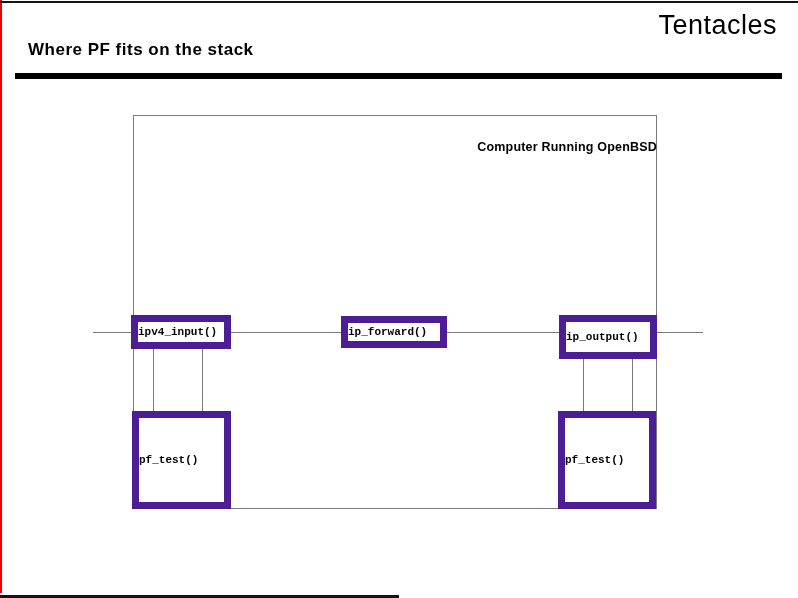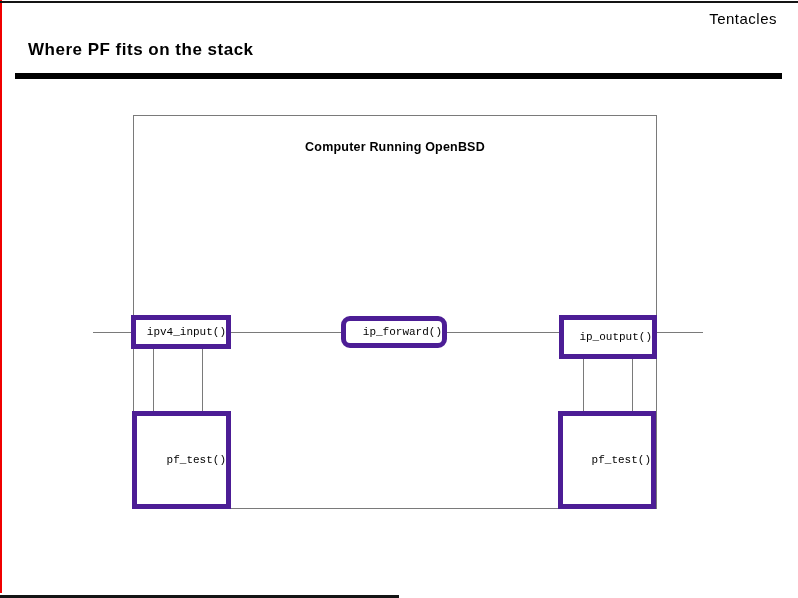--- a/index.html
+++ b/index.html
@@ -13,63 +13,63 @@
   }
   .abs { position: absolute; }
 
   
   #left-border { left: 0; top: 0; width: 2px; height: 593px; background: #f00000; }
   #top-line    { left: 0; top: 1px; width: 798px; height: 2px; background: #141414; }
   #progress-bar{ left: 0; top: 595px; width: 399px; height: 3px; background: #141414; }
 
   #corner-label {
     top: 10px; right: 21px;
-    font-size: 15px; font-weight: 500;
+    font-size: 27px; font-weight: 500;
     letter-spacing: 0.5px;
     margin-left: 30px;
   }
   #page-title {
     left: 28px; top: 40px;
     font-size: 17px; font-weight: 600;
     letter-spacing: 0.5px;
     white-space: nowrap;
   }
   #title-rule { left: 15px; top: 73px; width: 767px; height: 6px; background: #000; }
 
   
   #container-box {
     left: 133px; top: 115px; width: 524px; height: 394px;
     border: 1px solid #7a7a7a; background: #fff;
     box-sizing: border-box;
   }
   #container-box-label {
     left: 133px; top: 140px; width: 524px;
-    text-align: center;
+    text-align: right;
     font-size: 12.5px; font-weight: bold;
     letter-spacing: 0.2px;
   }
   #flow-wire { left: 93px; top: 332px; width: 610px; height: 1px; background: #7a7a7a; }
 
   .call-line { width: 1px; height: 62px; top: 349px; background: #7a7a7a; }
   #call-line-left-a  { left: 153px; }
   #call-line-left-b  { left: 202px; }
   #call-line-right-a { left: 583px; }
   #call-line-right-b { left: 632px; }
 
   .node {
     box-sizing: border-box;
-    border: 5px solid #4c1d95;
+    border: 7px solid #4c1d95;
     background: #fff;
-    display: flex; align-items: center; justify-content: flex-end;
+    display: flex; align-items: center; justify-content: flex-start;
     font-family: "Liberation Mono", monospace;
-    font-weight: normal; font-size: 11px;
+    font-weight: bold; font-size: 11px;
     white-space: nowrap;
   }
   #node-ipv4-input    { left: 131px; top: 315px; width: 100px; height: 34px; }
-  #node-ip-forward    { left: 341px; top: 316px; width: 106px; height: 32px; border-radius: 9px; }
+  #node-ip-forward    { left: 341px; top: 316px; width: 106px; height: 32px; }
   #node-ip-output     { left: 559px; top: 315px; width: 98px;  height: 44px; }
   #node-pf-test-left  { left: 132px; top: 411px; width: 99px;  height: 98px; }
   #node-pf-test-right { left: 558px; top: 411px; width: 98px;  height: 98px; }
 </style>
 </head>
 <body>
 
 <div class="abs" id="left-border"></div>
 <div class="abs" id="top-line"></div>
 <div class="abs" id="progress-bar"></div>

